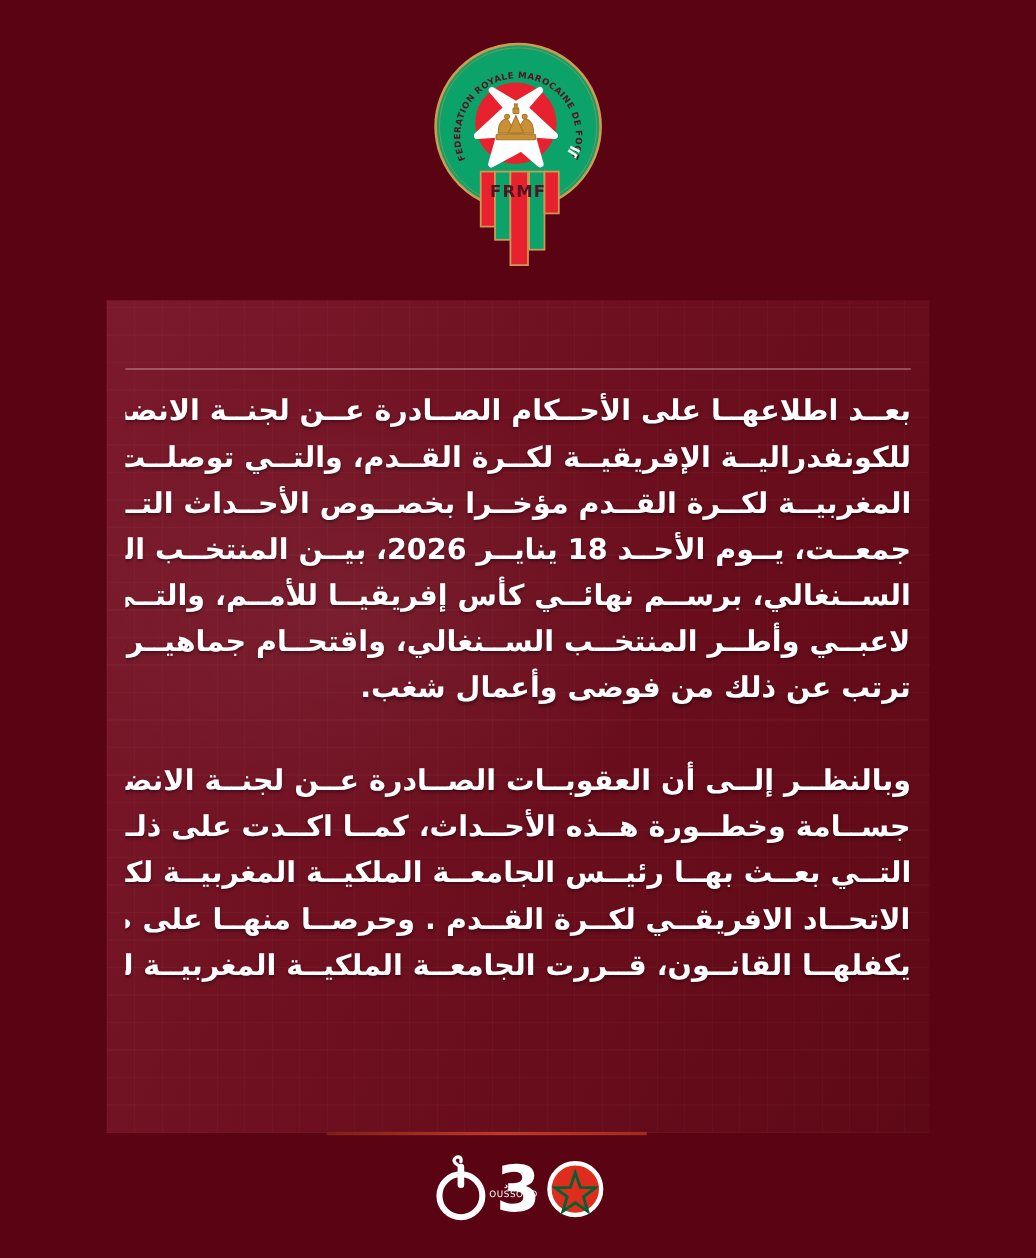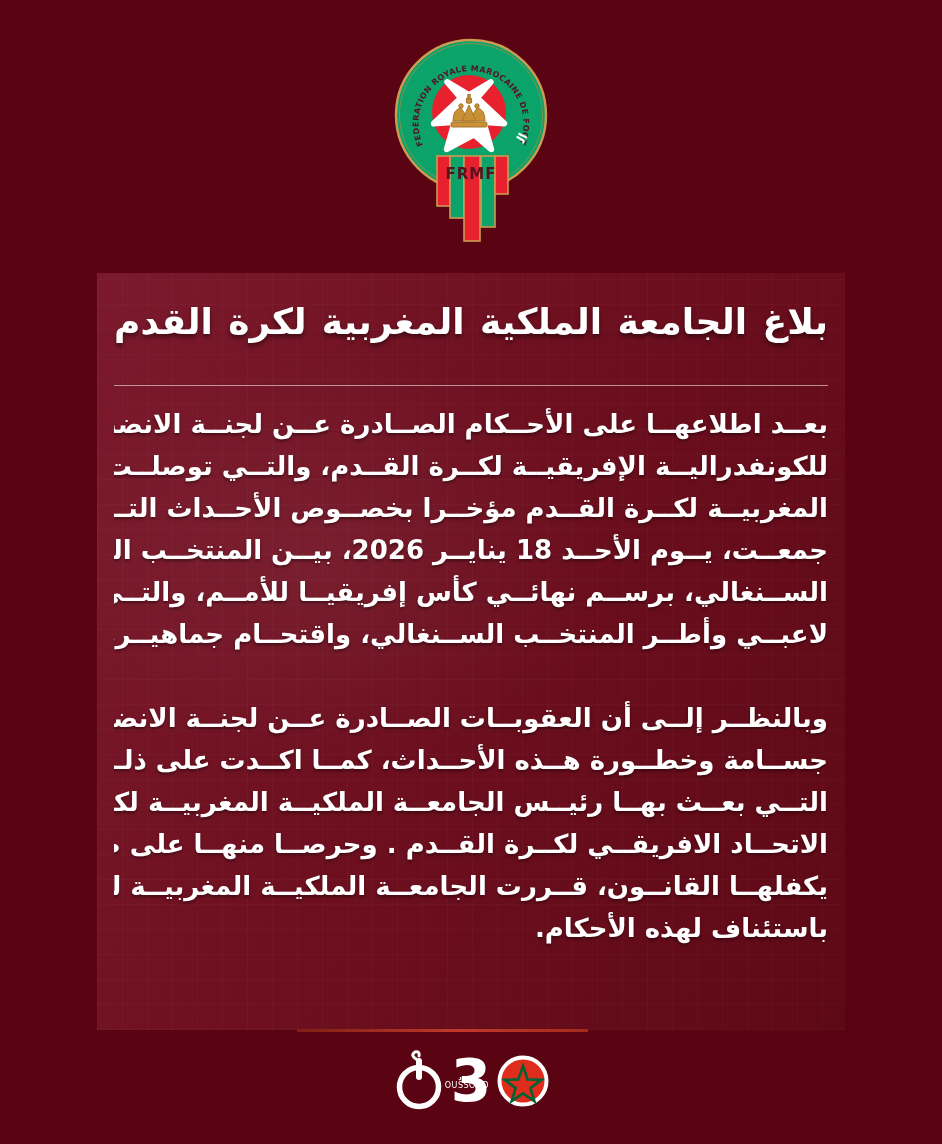--- a/index.html
+++ b/index.html
@@ -133,38 +133,37 @@
     </defs>
     <text font-family="DejaVu Sans, sans-serif" font-size="8" font-weight="bold" fill="#56121f" letter-spacing="0.4">
       <textPath href="#latinArc" startOffset="1%">FEDERATION ROYALE MAROCAINE DE FOOTBALL</textPath>
     </text>
     <text direction="rtl" font-family="DejaVu Sans, sans-serif" font-size="12.5" font-weight="bold" fill="#ffffff">
       <textPath href="#arabicArc" startOffset="3%">الجامعة الملكية المغربية لكرة القدم</textPath>
     </text>
   </svg>
 
   <div class="panel">
-    <div class="panel-title">بلاغ الجامعة الملكية المغربية لكرة القدم</div>
     <div class="title-sep"></div>
     <div class="body-text">
       <div class="para">
           <div class="body-line">بعــد اطلاعهــا على الأحــكام الصــادرة عــن لجنــة الانضبــاط التابعــة</div>
           <div class="body-line">للكونفدراليــة الإفريقيــة  لكــرة القــدم، والتــي توصلــت بهــا الجامعــة الملكيــة</div>
           <div class="body-line">المغربيــة لكــرة القــدم مؤخــرا بخصــوص الأحــداث التــي رافقــت المبــاراة التــي</div>
           <div class="body-line">جمعــت، يــوم الأحــد 18 ينايــر 2026، بيــن المنتخــب الوطنــي ونظيــره</div>
           <div class="body-line">الســنغالي، برســم نهائــي كأس إفريقيــا للأمــم، والتــي شــهدت انســحاب</div>
           <div class="body-line">لاعبــي وأطــر المنتخــب الســنغالي، واقتحــام جماهيــره لأرضيــة الملعــب، ومــا</div>
+          <div class="body-line">ترتب عن ذلك من فوضى وأعمال شغب.</div>
         </div>
       <div class="para">
           <div class="body-line">وبالنظــر إلــى أن العقوبــات الصــادرة عــن لجنــة الانضبــاط لا تتناســب مــع</div>
           <div class="body-line">جســامة وخطــورة هــذه الأحــداث، كمــا اكــدت على ذلــك المراســلة الرســمية</div>
           <div class="body-line">التــي بعــث بهــا رئيــس الجامعــة الملكيــة المغربيــة لكــرة القــدم الــى رئيــس</div>
           <div class="body-line">الاتحــاد الافريقــي لكــرة القــدم . وحرصــا منهــا على صــون جميــع الحقــوق التــي</div>
           <div class="body-line">يكفلهــا القانــون، قــررت الجامعــة الملكيــة المغربيــة لكــرة القــدم التقــدم</div>
-          <div class="body-line">باستئناف لهذه الأحكام.</div>
         </div>
     </div>
   </div>
 
   <div class="accent-line"></div>
 
   <div class="footer">
 
     <svg class="power-icon" viewBox="0 0 50 62">
       <circle cx="24" cy="37" r="19.5" fill="none" stroke="#ffffff" stroke-width="5.5"></circle>

